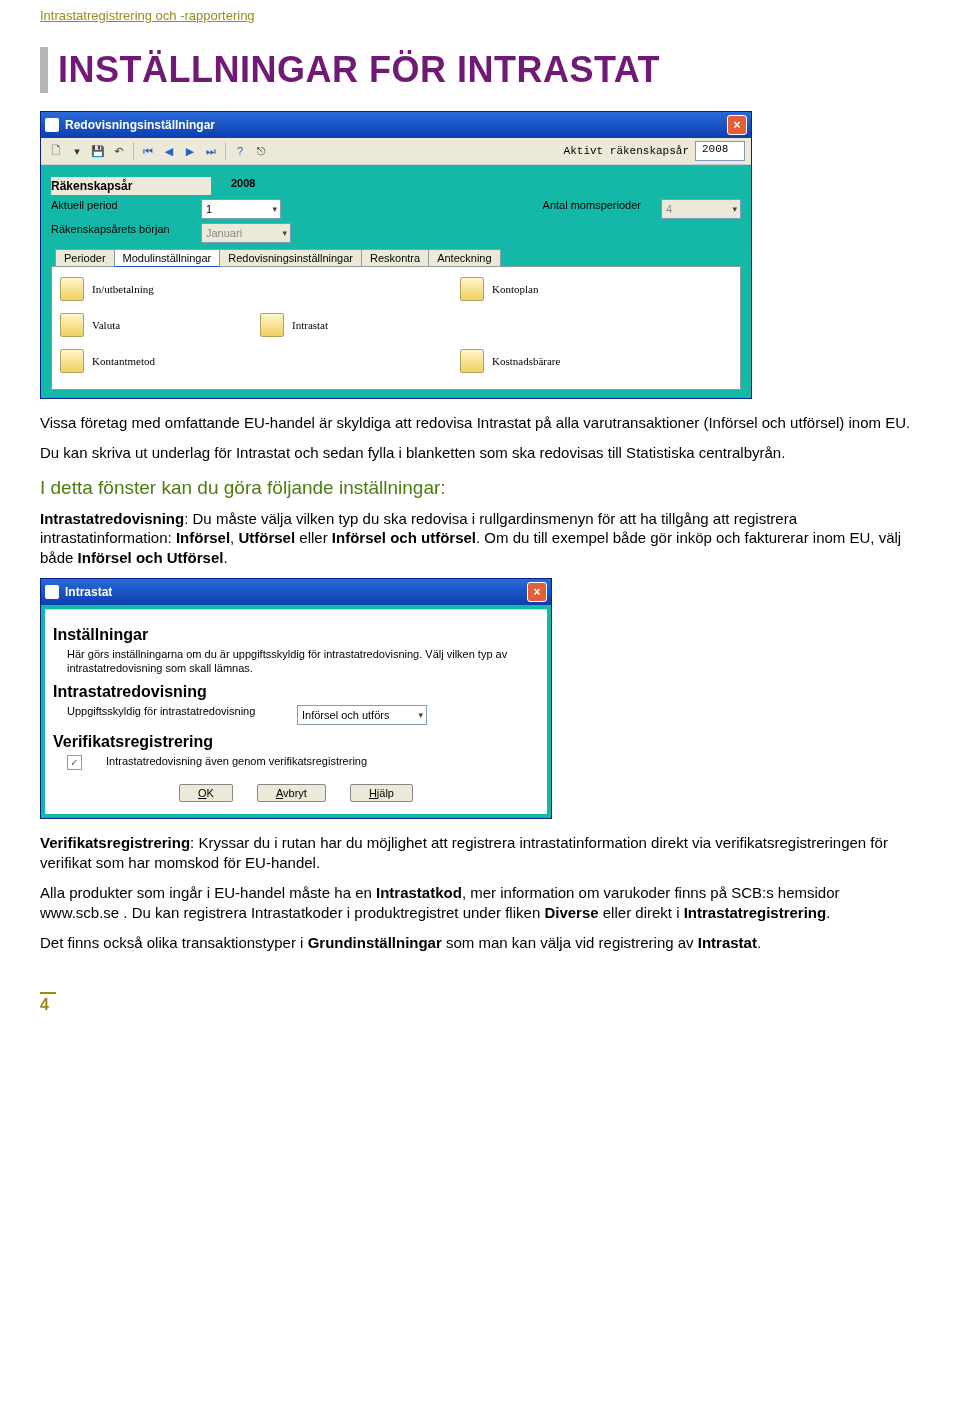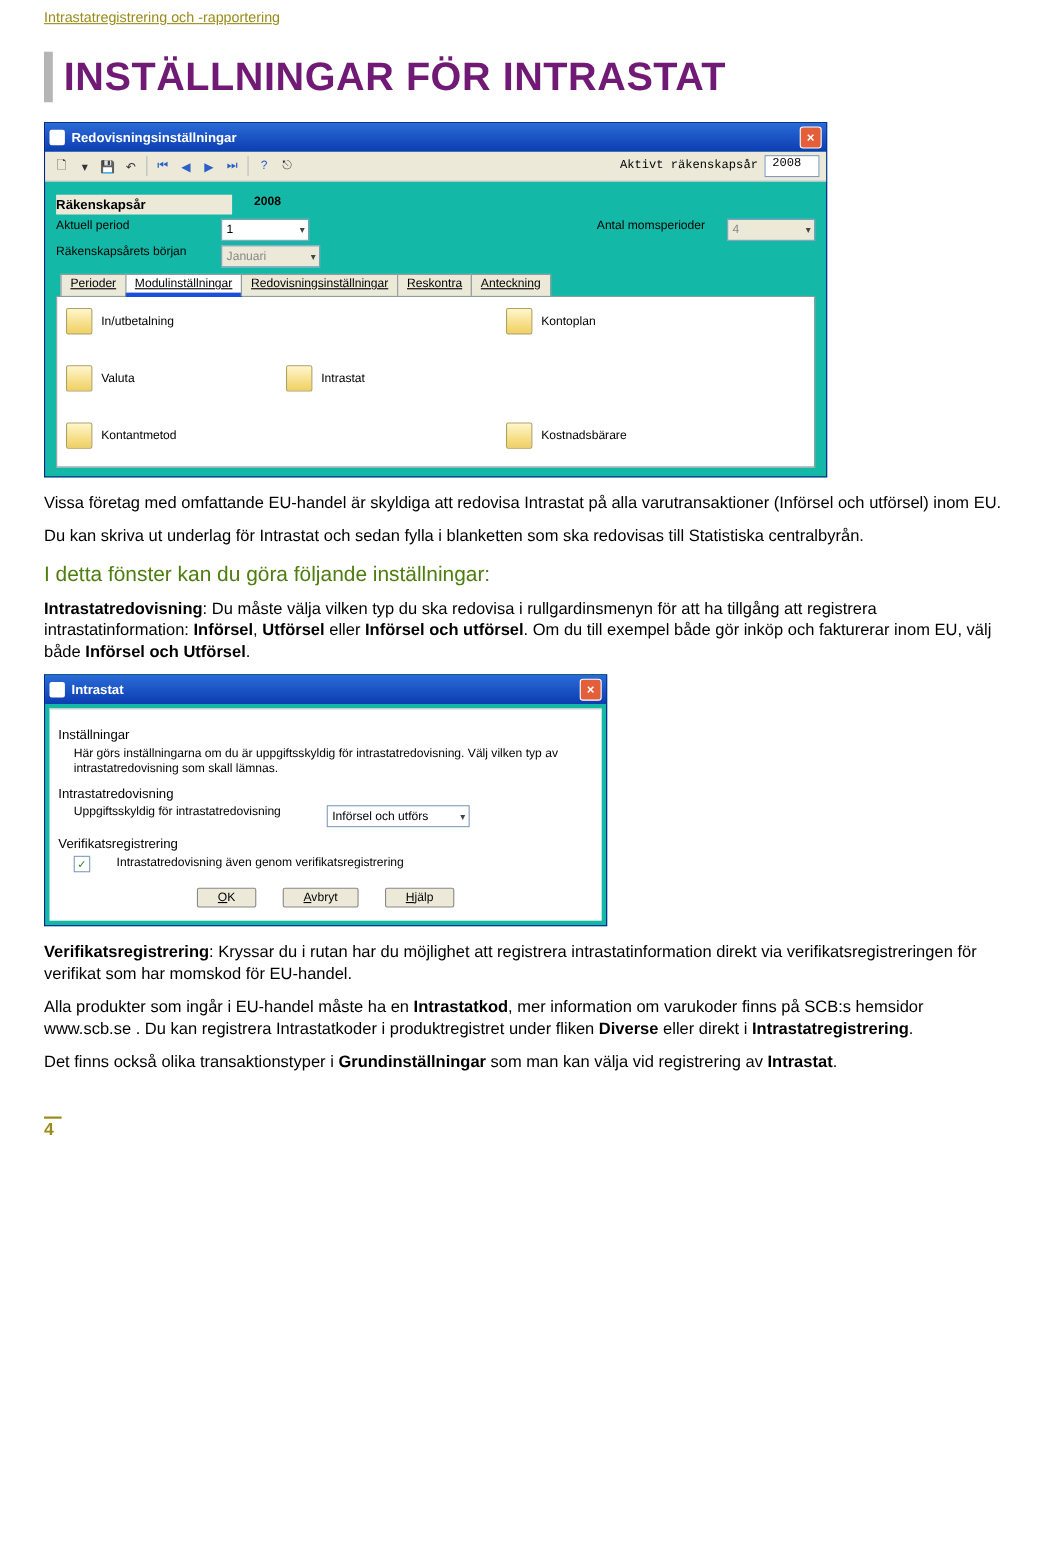--- a/index.html
+++ b/index.html
@@ -147,46 +147,46 @@
   .combo.disabled, .readonly-box.disabled {
     background: #ece9d8;
     color: #888;
   }
   .tabs {
     display: flex;
     border-bottom: 1px solid #919b9c;
     padding-left: 4px;
     gap: 0;
     margin-top: 6px;
-    text-decoration: underline;
   }
   .tab {
     border: 1px solid #919b9c;
     border-bottom: none;
     background: #ece9d8;
     padding: 2px 8px;
     font-size: 11px;
     cursor: pointer;
     margin-right: -1px;
   }
   .tab.active {
     background: #fff;
-    border-bottom: 4px solid #1d4ed8;
+    border-bottom: 1px solid #1d4ed8;
     margin-bottom: -1px;
   }
   .tab-body {
     background: #fff;
     border: 1px solid #919b9c;
     border-top: none;
     padding: 10px 8px 16px 8px;
   }
   .icon-grid {
     display: grid;
     grid-template-columns: 200px 200px 200px;
-    row-gap: 28px;
+    row-gap: 12px;
+    font-family: Liberation Serif, serif;
   }
   .icon-item {
     display: flex;
     align-items: center;
     gap: 8px;
     cursor: pointer;
   }
   .sq-icon {
     width: 22px; height: 22px;
     border: 1px solid #b0a060;
@@ -207,22 +207,22 @@
     margin: 14px 0 4px 0;
   }
   
   .w2-body {
     background: #fff;
     border-top: 1px solid #ccc;
     margin: 4px;
     padding: 8px;
   }
   .w2-sect {
-    font-weight: normal;
-    font-size: 12px;
+    font-weight: bold;
+    font-size: 16px;
     margin-top: 8px;
   }
   .w2-txt {
     font-size: 11px;
     margin: 4px 0 6px 0;
     line-height: 1.25;
   }
   .w2-indent { padding-left: 14px; }
   .chk {
     width: 13px; height: 13px;

